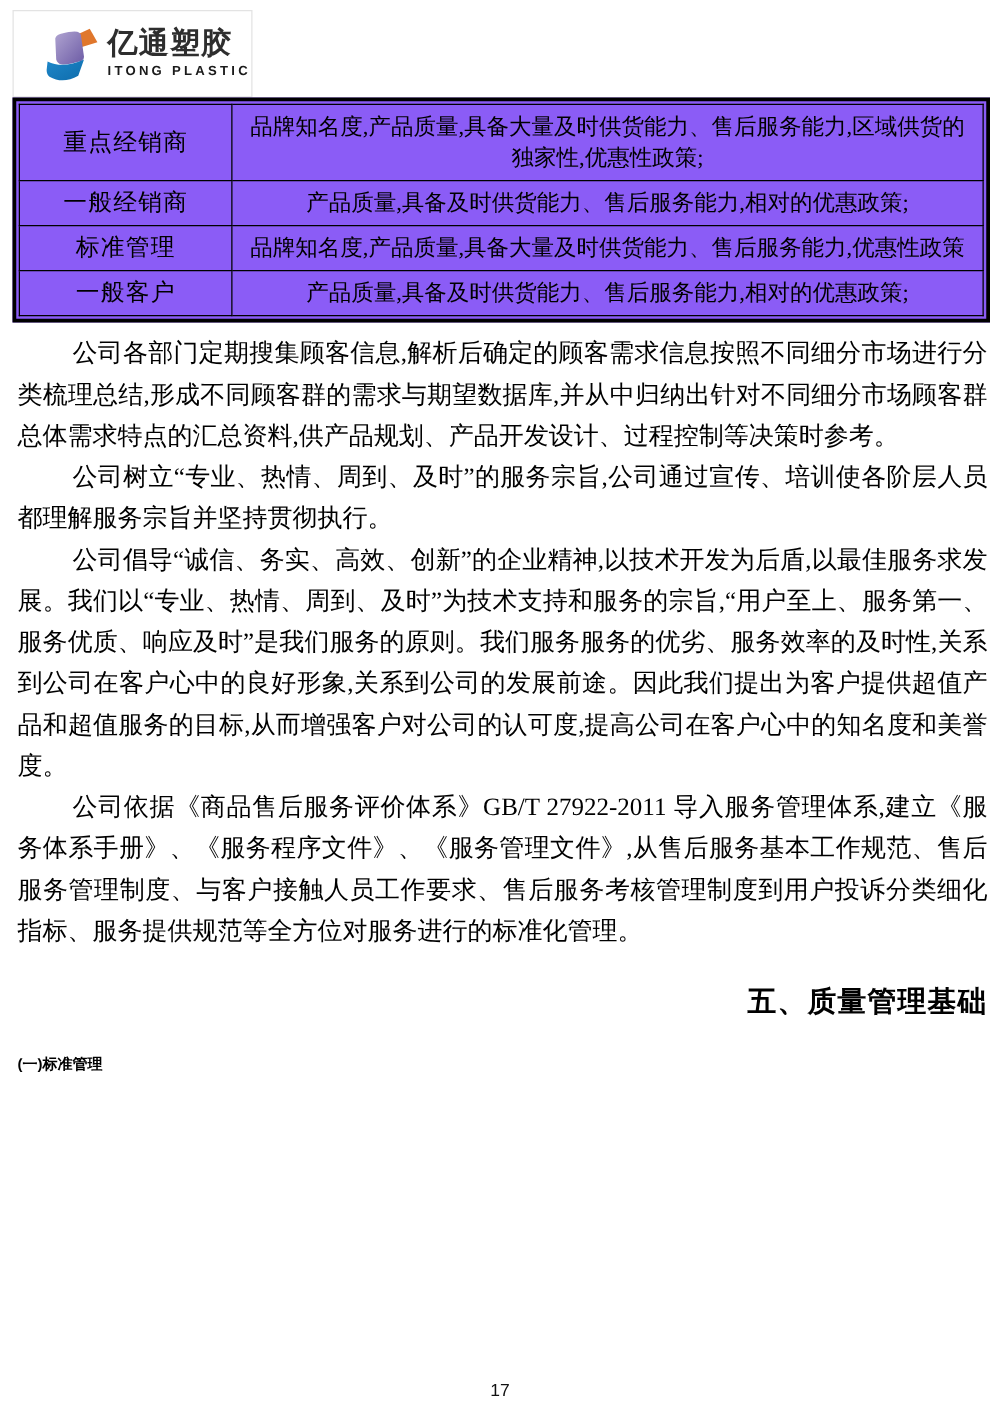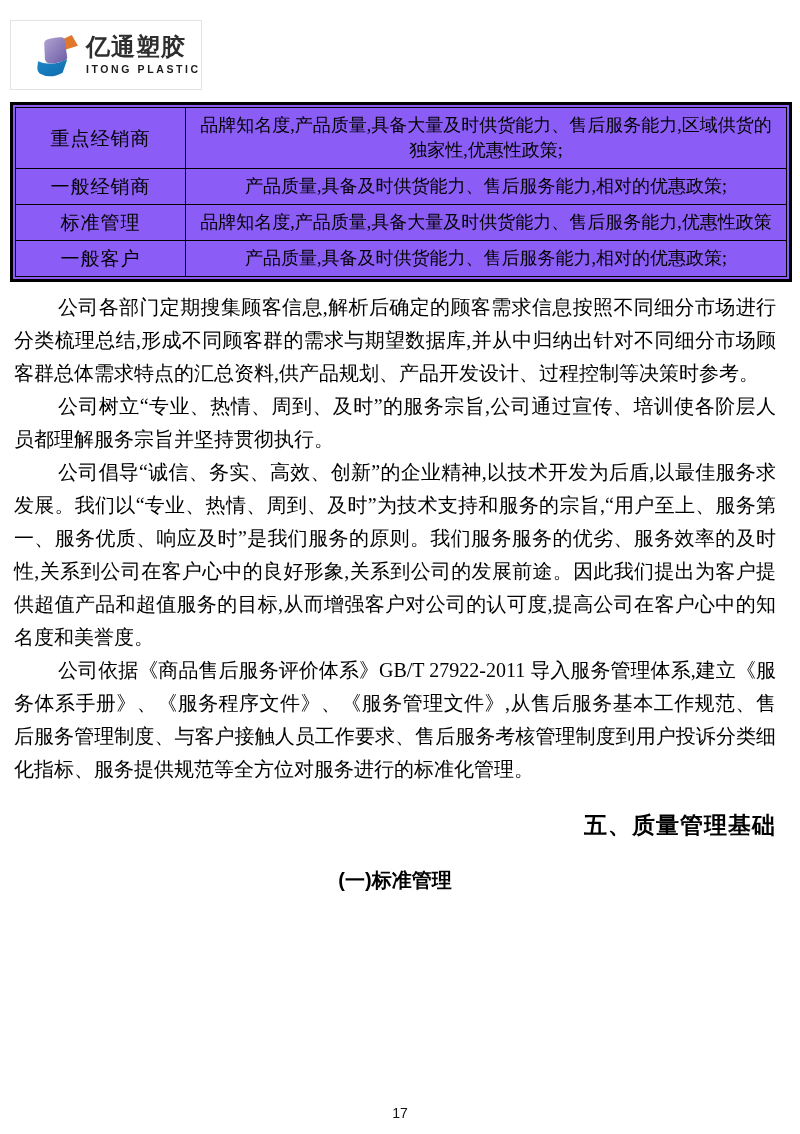--- a/index.html
+++ b/index.html
@@ -7,21 +7,21 @@
   body {
     width: 800px; height: 1134px;
     margin: 0 auto;
     position: relative;
     overflow: hidden;
     font-family: "Liberation Serif", "DejaVu Serif", serif;
     color: #000;
   }
 
   
-  .page-header { padding: 20px 0 0 10px; height: 102px; }
+  .page-header { padding: 8px 0 0 10px; height: 78px; }
   .logo-box {
     width: 192px; height: 70px;
     border: 1px solid #e3e3e3;
     display: flex; align-items: center;
     padding-left: 24px;
     background: #fff;
   }
   .logo-mark { width: 46px; height: 50px; flex: 0 0 auto; margin-right: 5px; }
   .logo-text { display: flex; flex-direction: column; line-height: 1; }
   .logo-cn {
@@ -47,40 +47,40 @@
     border: 1px solid #000;
     text-align: center;
     vertical-align: middle;
     font-size: 18px;
     line-height: 25px;
     padding: 5px 10px;
   }
   .policy-table td.type-cell { width: 170px; font-size: 19px; letter-spacing: 1px; }
 
   
-  .doc-main { padding: 9px 24px 0 14px; }
+  .doc-main { padding: 9px 10px 0 14px; }
   .body-para {
     font-size: 20px;
     line-height: 33px;
     text-align: justify;
     text-indent: 44px;
   }
   .section-heading {
     font-family: "Liberation Sans", "DejaVu Sans", sans-serif;
     font-weight: bold;
     font-size: 23px;
     text-align: right;
     margin: 24px 0 26px 0;
     letter-spacing: 1px;
   }
   .subsection-heading {
     font-family: "Liberation Sans", "DejaVu Sans", sans-serif;
     font-weight: bold;
-    font-size: 20px;
-    text-align: center;
+    font-size: 12px;
+    text-align: left;
     margin: 26px 0 8px 0;
   }
 
   
   .page-footer {
     position: absolute; bottom: 12px; left: 0;
     width: 100%; text-align: center;
   }
   .page-number {
     font-family: "Liberation Sans", "DejaVu Sans", sans-serif;

